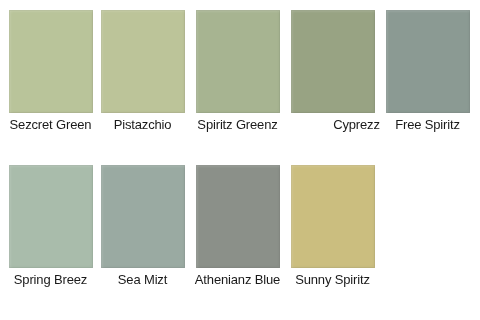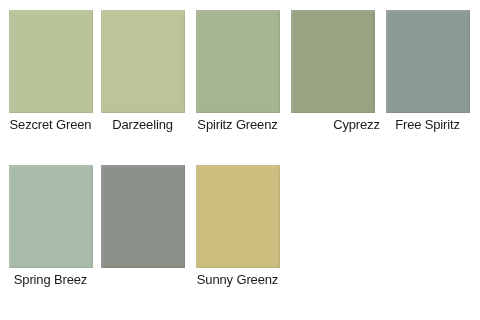--- a/index.html
+++ b/index.html
@@ -64,21 +64,21 @@
 
   <div class="swatch-row" id="swatch-row-top">
 
     <div class="swatch-cell">
       <div class="swatch-chip" style="background: rgb(185, 196, 154);"></div>
       <div class="swatch-label" style="color: rgb(26, 26, 26);">Sezcret Green</div>
     </div>
 
     <div class="swatch-cell">
       <div class="swatch-chip" style="background: rgb(188, 196, 153);"></div>
-      <div class="swatch-label" style="color: rgb(26, 26, 26);">Darzeeling</div>
+      <div class="swatch-label" style="color: rgb(26, 26, 26);">Pistazchio</div>
     </div>
 
     <div class="swatch-cell">
       <div class="swatch-chip" style="background: rgb(167, 180, 145);"></div>
       <div class="swatch-label" style="color: rgb(26, 26, 26);">Spiritz Greenz</div>
     </div>
 
     <div class="swatch-cell">
       <div class="swatch-chip" style="background: rgb(152, 163, 131);"></div>
       <div class="swatch-label" style="color: rgb(26, 26, 26); margin-left: 48px;">Cyprezz</div>
@@ -91,26 +91,31 @@
 
   </div>
 
   <div class="swatch-row" id="swatch-row-bottom">
 
     <div class="swatch-cell">
       <div class="swatch-chip" style="background: rgb(169, 188, 171);"></div>
       <div class="swatch-label" style="color: rgb(26, 26, 26);">Spring Breez</div>
     </div>
 
+    <div class="swatch-cell">
+      <div class="swatch-chip" style="background: rgb(154, 170, 162);"></div>
+      <div class="swatch-label" style="color: rgb(26, 26, 26);">Sea Mizt</div>
+    </div>
 
 
     <div class="swatch-cell">
       <div class="swatch-chip" style="background: rgb(139, 144, 137);"></div>
+      <div class="swatch-label" style="color: rgb(26, 26, 26);">Athenianz Blue</div>
     </div>
 
     <div class="swatch-cell">
       <div class="swatch-chip" style="background: rgb(203, 190, 127);"></div>
-      <div class="swatch-label" style="color: rgb(26, 26, 26);">Sunny Greenz</div>
+      <div class="swatch-label" style="color: rgb(26, 26, 26);">Sunny Spiritz</div>
     </div>
 
   </div>
 
 </div>
 
 </body></html>

